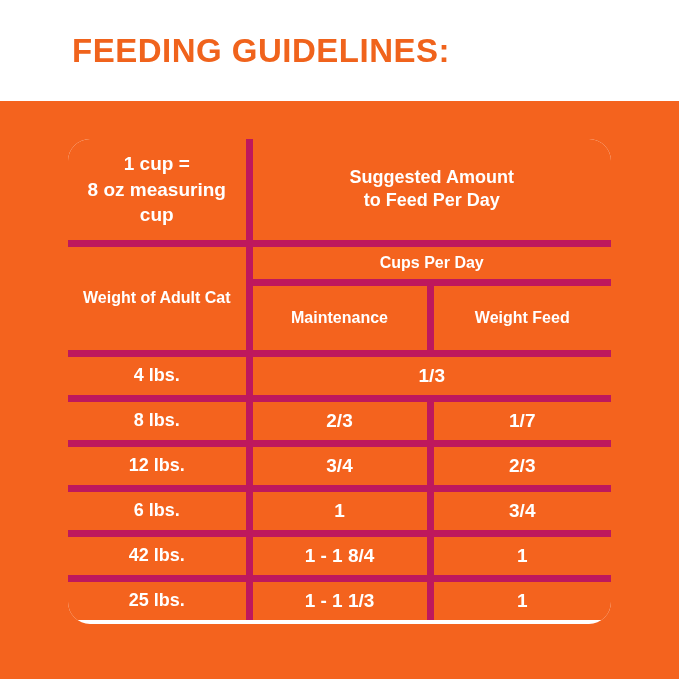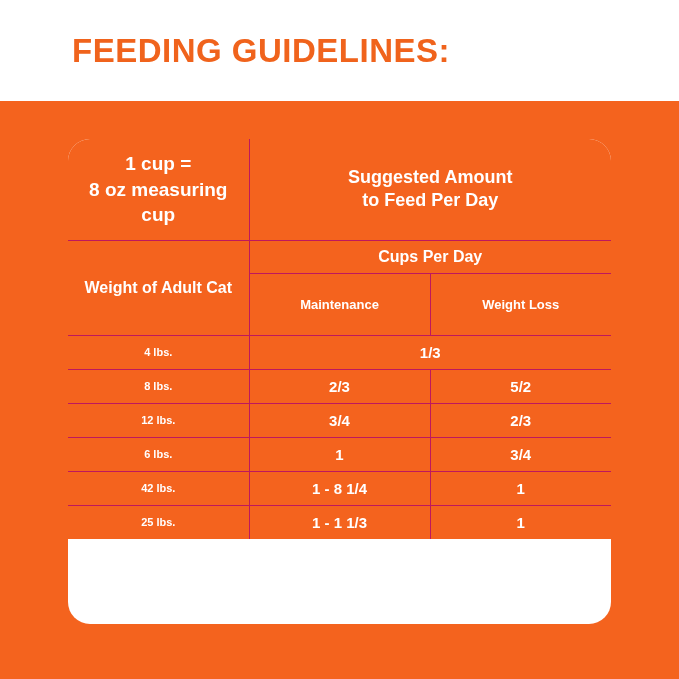--- a/index.html
+++ b/index.html
@@ -73,21 +73,21 @@
     display: block;
   }
   
   .ftable {
     width: 543px;
     border-collapse: collapse;
     table-layout: fixed;
     background: #f4631e;
   }
   .ftable td {
-    border: 1px solid #be185d;
+    border: 7px solid #be185d;
     color: #ffffff;
     text-align: center;
     vertical-align: middle;
     font-weight: bold;
     box-sizing: border-box;
   }
   .ftable td.noleft { border-left: none; }
   .ftable td.noright { border-right: none; text-align: center; }
   .ftable tr.top-row td { border-top: none; }
   .ftable tr:last-child td { border-bottom: none; }
@@ -104,30 +104,30 @@
   }
   .cell-weightlabel {
     font-size: 16px;
     padding: 10px 6px;
   }
   .cell-cupsperday {
     font-size: 16px;
     padding: 7px 6px;
   }
   .cell-subhead {
-    font-size: 13px;
+    font-size: 16px;
     padding: 23px 6px;
     margin-top: 18px;
   }
   .cell-data {
-    font-size: 15px;
+    font-size: 19px;
     padding: 8px 6px;
   }
   .cell-data.weight {
-    font-size: 11px;
+    font-size: 18px;
   }
 </style>
 </head>
 <body>
 
 <div class="page">
 
   <div class="header">
     <div class="header-title">FEEDING GUIDELINES:</div>
   </div>
@@ -150,49 +150,49 @@
           </td>
         </tr>
 
         <tr>
           <td class="cell-weightlabel noleft" rowspan="2">Weight of Adult Cat</td>
           <td class="cell-cupsperday noright" colspan="2">Cups Per Day</td>
         </tr>
 
         <tr>
           <td class="cell-subhead">Maintenance</td>
-          <td class="cell-subhead noright">Weight Loss</td>
+          <td class="cell-subhead noright">Weight Feed</td>
         </tr>
 
         <tr>
           <td class="cell-data weight noleft">4 lbs.</td>
           <td class="cell-data noright" colspan="2">1/3</td>
         </tr>
 
         <tr>
           <td class="cell-data weight noleft">8 lbs.</td>
           <td class="cell-data">2/3</td>
-          <td class="cell-data noright">5/2</td>
+          <td class="cell-data noright">1/7</td>
         </tr>
 
         <tr>
           <td class="cell-data weight noleft">12 lbs.</td>
           <td class="cell-data">3/4</td>
           <td class="cell-data noright">2/3</td>
         </tr>
 
         <tr>
           <td class="cell-data weight noleft">6 lbs.</td>
           <td class="cell-data">1</td>
           <td class="cell-data noright">3/4</td>
         </tr>
 
         <tr>
           <td class="cell-data weight noleft">42 lbs.</td>
-          <td class="cell-data">1 - 8 1/4</td>
+          <td class="cell-data">1 - 1 8/4</td>
           <td class="cell-data noright">1</td>
         </tr>
 
         <tr>
           <td class="cell-data weight noleft">25 lbs.</td>
           <td class="cell-data">1 - 1 1/3</td>
           <td class="cell-data noright">1</td>
         </tr>
       </tbody>
     </table>

